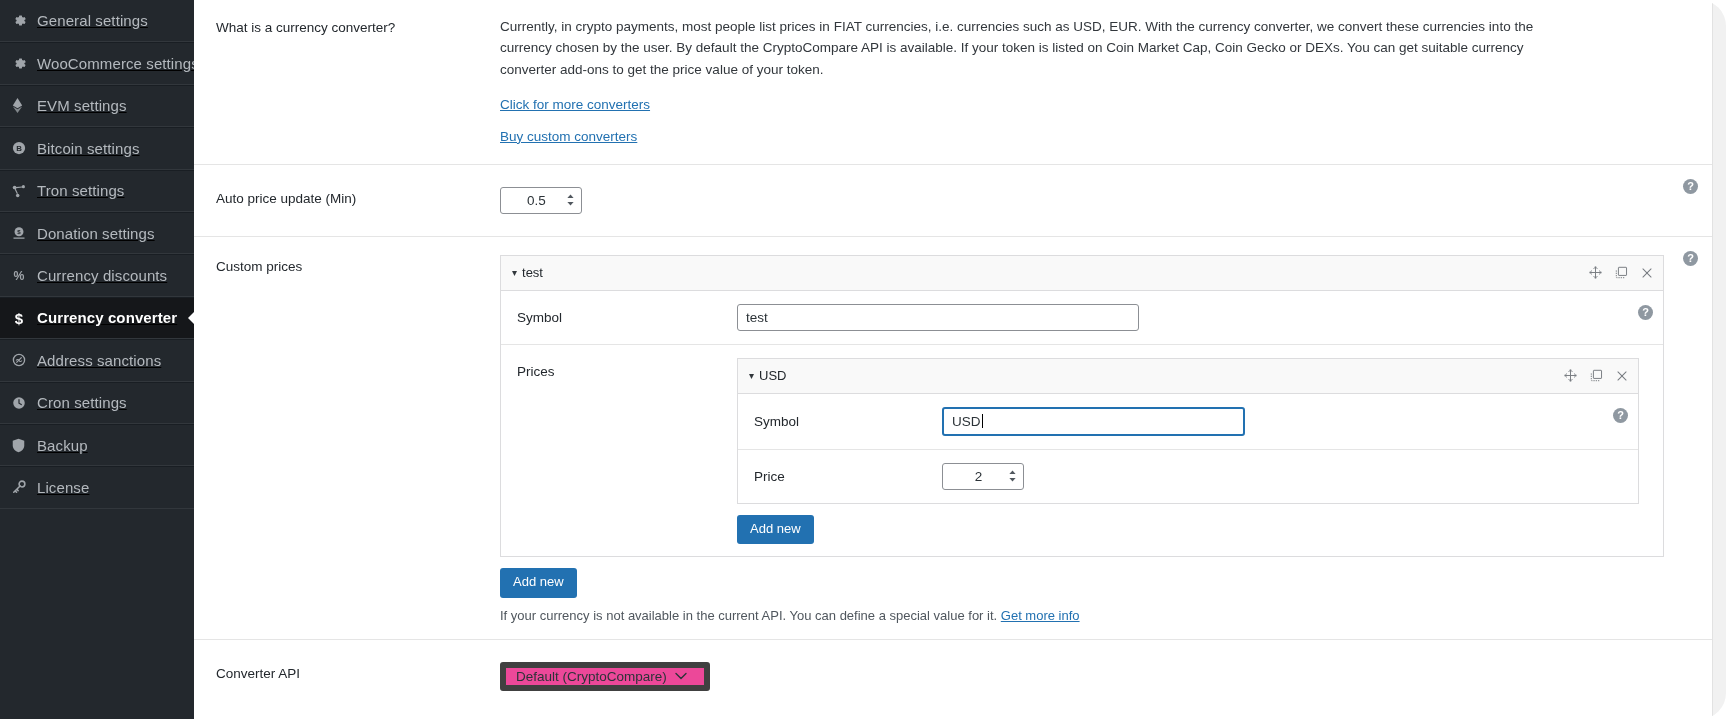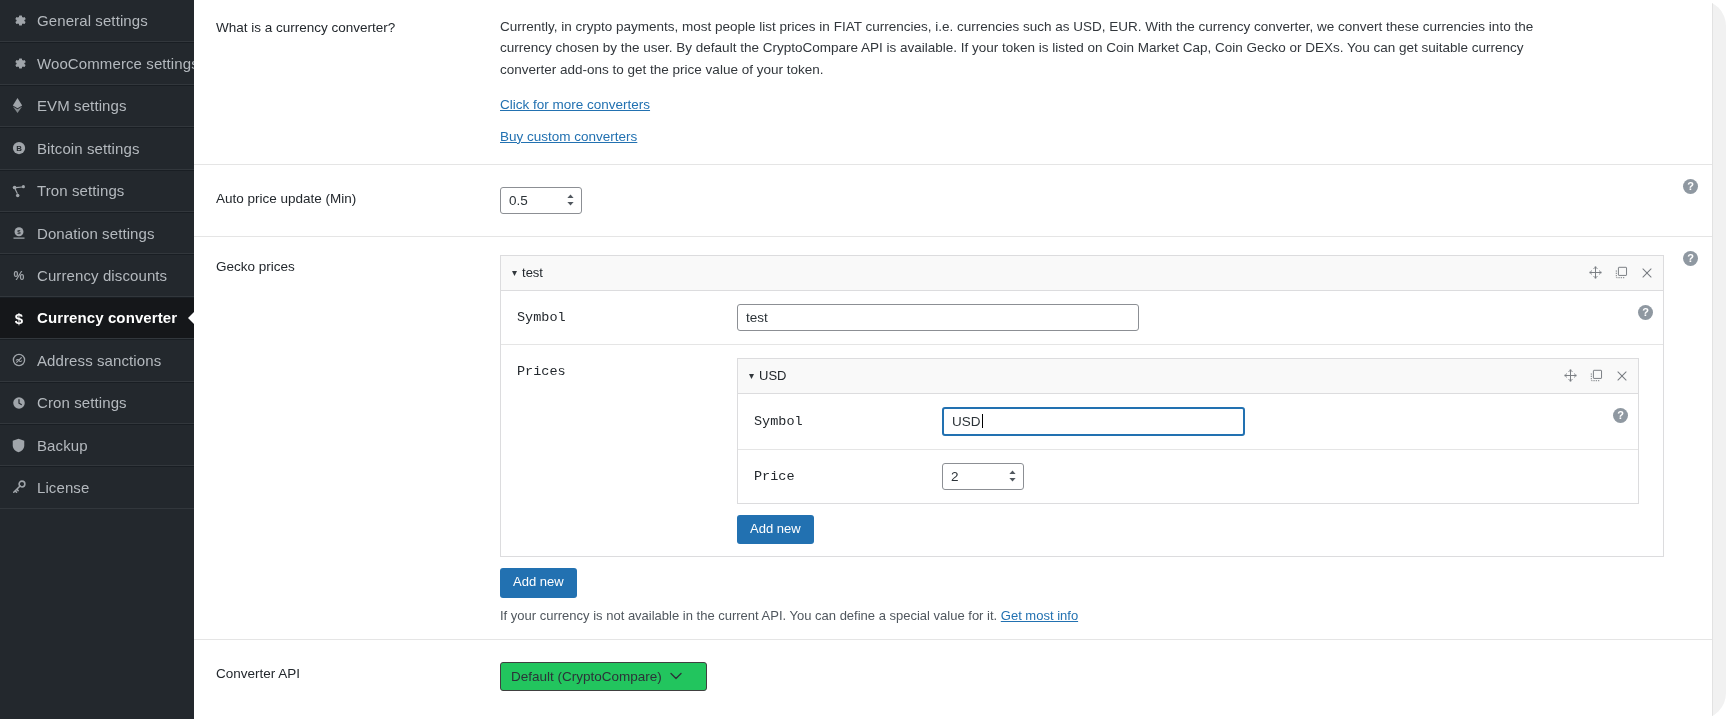--- a/index.html
+++ b/index.html
@@ -17,20 +17,21 @@
     background: #fff;
   }
 
   
   #sidebar {
     width: 194px;
     flex: 0 0 194px;
     background: #23282d;
     height: 719px;
     overflow: hidden;
+    text-decoration: underline;
   }
   .nav-item {
     position: relative;
     display: flex;
     align-items: center;
     height: 42.4px;
     padding-left: 12px;
     color: #b4b9be;
     font-size: 15px;
     border-bottom: 1px solid #32373c;
@@ -151,21 +152,21 @@
     align-items: center;
     width: 82px;
     height: 27px;
     border: 1px solid #8c8f94;
     border-radius: 3px;
     background: #fff;
     padding: 0 4px 0 8px;
     font-size: 13.5px;
     color: #2c3338;
   }
-  .num-input .num-val { flex: 1 1 auto; }
+  .num-input .num-val { flex: 1 1 auto; text-align: center; }
   .spinner {
     width: 13px; height: 17px;
     display: flex;
     flex-direction: column;
     align-items: center;
     justify-content: center;
     cursor: pointer;
     color: #50575e;
   }
   .spinner svg { display: block; }
@@ -211,21 +212,20 @@
     align-items: center;
     padding: 13px 0 13px 16px;
     border-bottom: 1px solid #e5e5e5;
     min-height: 50px;
   }
   .field-row:last-child { border-bottom: none; }
   .field-label {
     flex: 0 0 220px;
     font-size: 13.5px;
     color: #23282d;
-    font-family: Liberation Mono, monospace;
   }
   .field-ctl { flex: 1 1 auto; padding-right: 44px; }
 
   .text-input {
     width: 100%;
     max-width: 402px;
     height: 27px;
     border: 1px solid #8c8f94;
     border-radius: 3px;
     background: #fff;
@@ -271,24 +271,24 @@
   .hint-link {
     color: #2271b1;
     text-decoration: underline;
     cursor: pointer;
   }
 
   .select-ctl {
     display: inline-flex;
     align-items: center;
     height: 29px;
-    border: 1px solid #404040;
+    border: 6px solid #404040;
     border-radius: 3px;
-    background: #22c55e;
-    padding: 0 24px 0 10px;
+    background: #ec4899;
+    padding: 0 17px 0 10px;
     font-size: 13.5px;
     color: #2c3338;
     cursor: pointer;
     gap: 8px;
   }
   .select-ctl svg { display: block; }
 </style>
 </head>
 <body>
 
@@ -429,21 +429,21 @@
                 <path d="M4.5 1.5 L7.6 5 L1.4 5 Z" fill="#50575e"></path>
                 <path d="M4.5 12.5 L1.4 9 L7.6 9 Z" fill="#50575e"></path>
               </svg>
             </span>
           </div>
         </div>
       </div>
 
       <div class="row" style="padding-top:18px;padding-bottom:16px;">
         <div class="help-icon">?</div>
-        <div class="row-label">Gecko prices</div>
+        <div class="row-label">Custom prices</div>
         <div class="row-body">
 
           <div class="repeater">
             <div class="panel-head">
               <span class="caret">▾</span>
               <span class="panel-title">test</span>
               <span class="panel-tools">
                 <span class="tool">
                   <svg width="13" height="13" viewBox="0 0 16 16" fill="none" stroke="#787c82" stroke-width="1.2" stroke-linecap="round" stroke-linejoin="round">
                     <path d="M8 1.2 V14.8 M1.2 8 H14.8"></path>
@@ -531,21 +531,21 @@
                   <button class="btn-primary">Add new</button>
                 </div>
 
               </div>
             </div>
           </div>
 
           <div style="margin-top:11px;">
             <button class="btn-primary">Add new</button>
           </div>
-          <div class="hint-text"><span>If your currency is not available in the current API. You can define a special value for it. </span><span class="hint-link">Get most info</span></div>
+          <div class="hint-text"><span>If your currency is not available in the current API. You can define a special value for it. </span><span class="hint-link">Get more info</span></div>
         </div>
       </div>
 
       <div class="row" style="padding-top:22px;padding-bottom:22px;border-bottom:none;justify-content:center;">
         <div class="row-label">Converter API</div>
         <div class="row-body">
           <div class="select-ctl">
             <span>Default (CryptoCompare)</span>
             <span>
               <svg width="12" height="8" viewBox="0 0 12 8" fill="none" stroke="#2c3338" stroke-width="1.4" stroke-linecap="round" stroke-linejoin="round">

